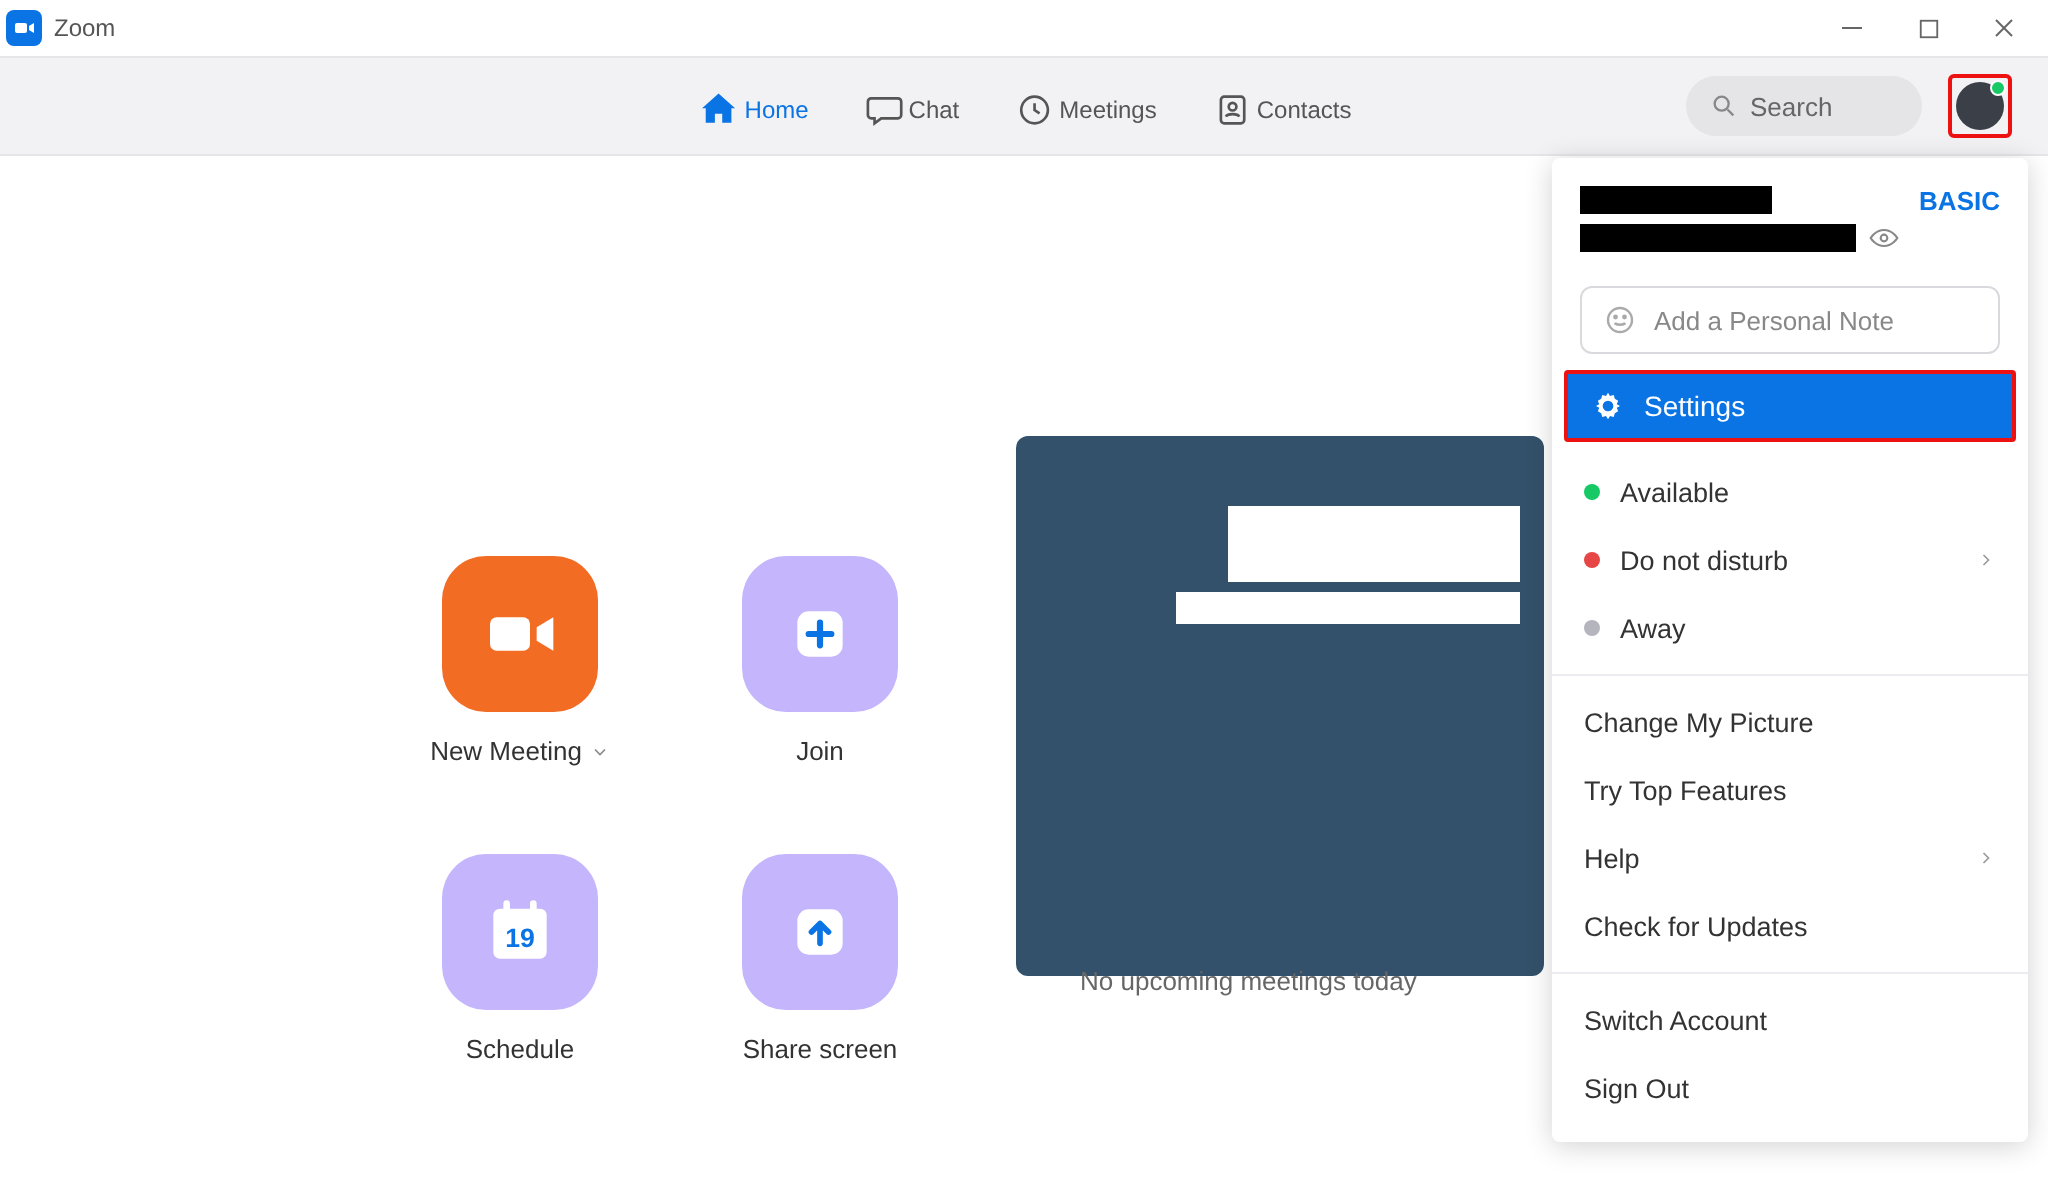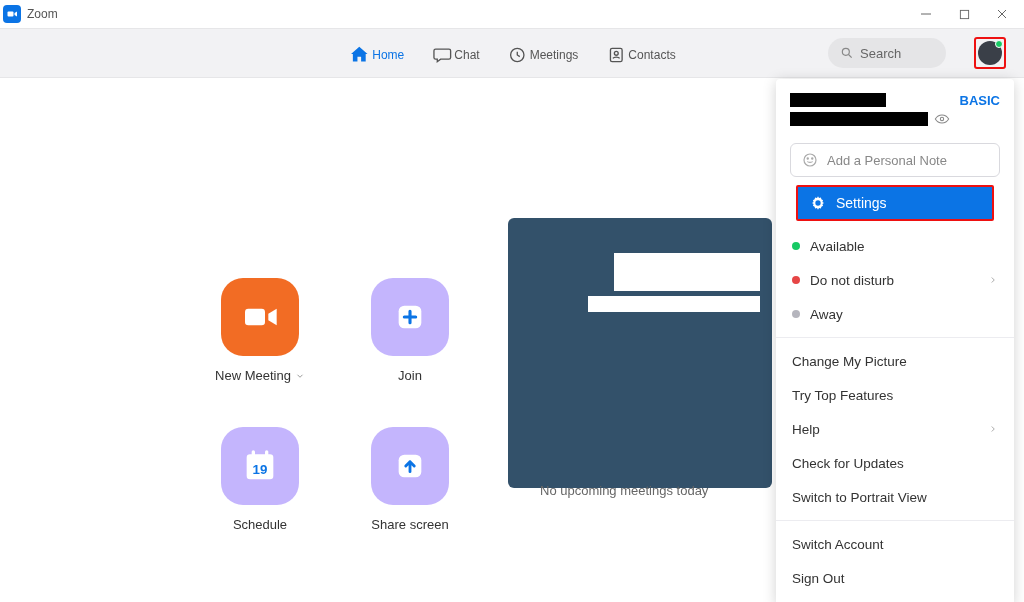--- a/index.html
+++ b/index.html
@@ -8,21 +8,21 @@
   .titlebar .app-icon { width: 18px; height: 18px; background: #0b74e5; border-radius: 4px; display: flex; align-items: center; justify-content: center; margin-right: 6px; }
   .titlebar .app-icon svg { width: 12px; height: 12px; }
   .titlebar .title { font-size: 12px; color: #555; }
   .titlebar .win-controls { margin-left: auto; display: flex; }
   .titlebar .win-controls .wc { width: 38px; height: 28px; display: flex; align-items: center; justify-content: center; color: #666; }
   .topbar { height: 50px; background: #f2f2f4; border-top: 1px solid #e6e6e8; border-bottom: 1px solid #e6e6e8; display: flex; align-items: center; position: relative; }
   .nav { display: flex; position: absolute; left: 50%; transform: translateX(-50%); gap: 28px; }
   .nav .nav-item { display: flex; flex-direction: row; align-items: center; font-size: 12px; color: #555; gap: 2px; padding-top: 3px; }
   .nav .nav-item.active { color: #0b74e5; }
   .nav .nav-icon { height: 22px; display: flex; align-items: center; justify-content: center; }
-  .right-controls { margin-left: auto; display: flex; align-items: center; gap: 28px; padding-right: 18px; }
+  .right-controls { margin-left: auto; display: flex; align-items: center; gap: 13px; padding-right: 18px; }
   .search { width: 118px; height: 30px; background: #e5e5e7; border-radius: 15px; display: flex; align-items: center; gap: 6px; padding: 0 12px; color: #666; font-size: 13px; }
   .avatar-wrap { width: 32px; height: 32px; display:flex; align-items:center; justify-content:center; border: 2px solid #e11; border-radius: 3px; position: relative; }
   .avatar { width: 24px; height: 24px; border-radius: 50%; background: #3a3f48; position: relative; }
   .avatar .presence { position: absolute; top: -1px; right: -1px; width: 8px; height: 8px; background: #17c964; border-radius: 50%; border: 1px solid #fff; }
   .main { position: relative; height: 524px; }
   .actions { position: absolute; left: 190px; top: 200px; display: grid; grid-template-columns: 140px 140px; grid-template-rows: auto auto; gap: 44px 10px; }
   .action { display: flex; flex-direction: column; align-items: center; gap: 12px; }
   .tile { width: 78px; height: 78px; border-radius: 22px; display: flex; align-items: center; justify-content: center; }
   .tile.orange { background: #f26c24; }
   .tile.blue { background: #c4b5fd; text-align: right; }
@@ -32,21 +32,21 @@
   .panel .white2 { position: absolute; left: 80px; top: 78px; width: 172px; height: 16px; background: #fff; }
   .no-upcoming { position: absolute; left: 540px; top: 405px; font-size: 13px; color: #666; }
   .menu { position: absolute; top: 1px; right: 10px; width: 238px; background: #fff; box-shadow: 0 2px 14px rgba(0,0,0,.18); border-radius: 4px; padding-top: 10px; padding-bottom: 10px; z-index: 30; }
   .menu-head { padding: 4px 14px 8px 14px; display: flex; }
   .menu-head .user { flex: 1; }
   .menu-head .redact1 { width: 96px; height: 14px; background: #000; margin-bottom: 4px; }
   .menu-head .redact2row { display: flex; align-items: center; gap: 6px; }
   .menu-head .redact2 { width: 138px; height: 14px; background: #000; }
   .menu-head .basic { color: #0b74e5; font-weight: 700; font-size: 13px; }
   .note { margin: 8px 14px 8px 14px; height: 34px; border: 1px solid #d9d9de; border-radius: 6px; display: flex; align-items: center; gap: 8px; padding: 0 10px; color: #888; font-size: 13px; }
-  .settings-row { margin: 2px 20px; height: 36px; background: #0b74e5; color: #fff; display: flex; align-items: center; gap: 10px; padding: 0 12px; font-size: 14px; border: 2px solid #e11; border-radius: 2px; }
+  .settings-row { margin: 2px 6px; height: 36px; background: #0b74e5; color: #fff; display: flex; align-items: center; gap: 10px; padding: 0 12px; font-size: 14px; border: 2px solid #e11; border-radius: 2px; }
   .menu-sep { height: 1px; background: #ececf0; margin: 6px 0; }
   .menu-item { height: 34px; display: flex; align-items: center; gap: 10px; padding: 0 16px; font-size: 13.5px; color: #333; }
   .menu-item .chev { margin-left: auto; color: #999; }
   .dot { width: 8px; height: 8px; border-radius: 50%; }
   .dot.green { background: #17c964; }
   .dot.gray { background: #b5b5bd; }
   .dot.red { background: #e64646; }
   svg { display: block; }
 </style>
 </head>
@@ -262,23 +262,20 @@
       <span>Help</span>
       <span class="chev">
           <svg width="10" height="10" viewBox="0 0 24 24" fill="none" stroke="#999" stroke-width="2">
             <path d="M9 6 l6 6 l-6 6"></path>
           </svg>
         </span>
     </div>
     <div class="menu-item">
         <span>Check for Updates</span>
       </div>
-    <div class="menu-item">
-        <span>Switch to Portrait View</span>
-      </div>
     <div class="menu-sep"></div>
     <div class="menu-item">
         <span>Switch Account</span>
       </div>
     <div class="menu-item">
         <span>Sign Out</span>
       </div>
 
   </div>
 

